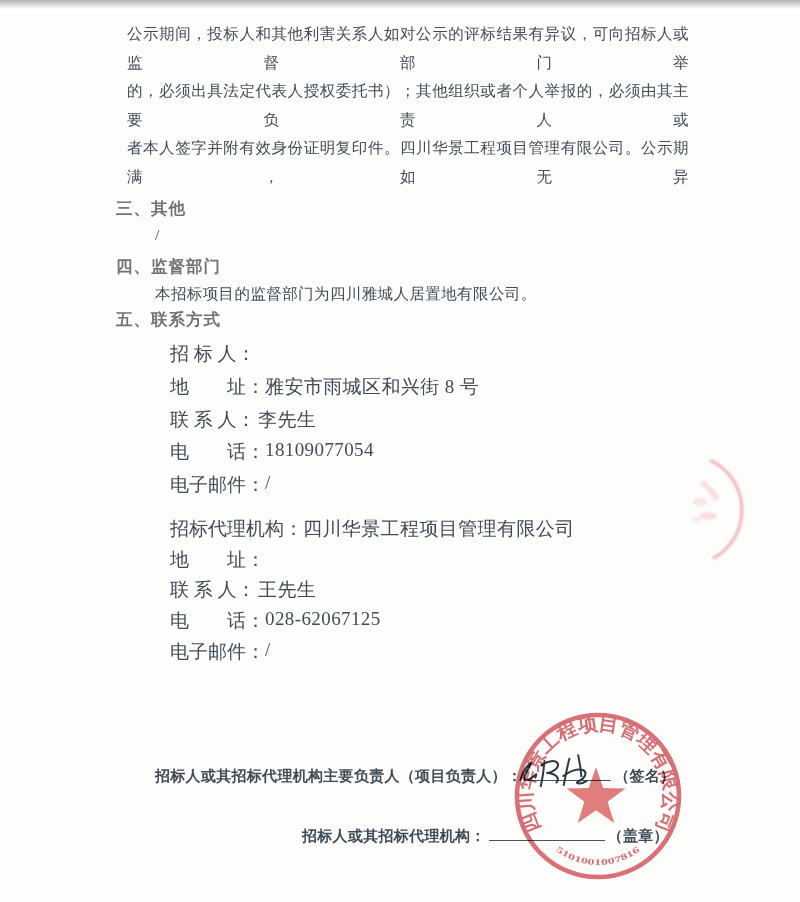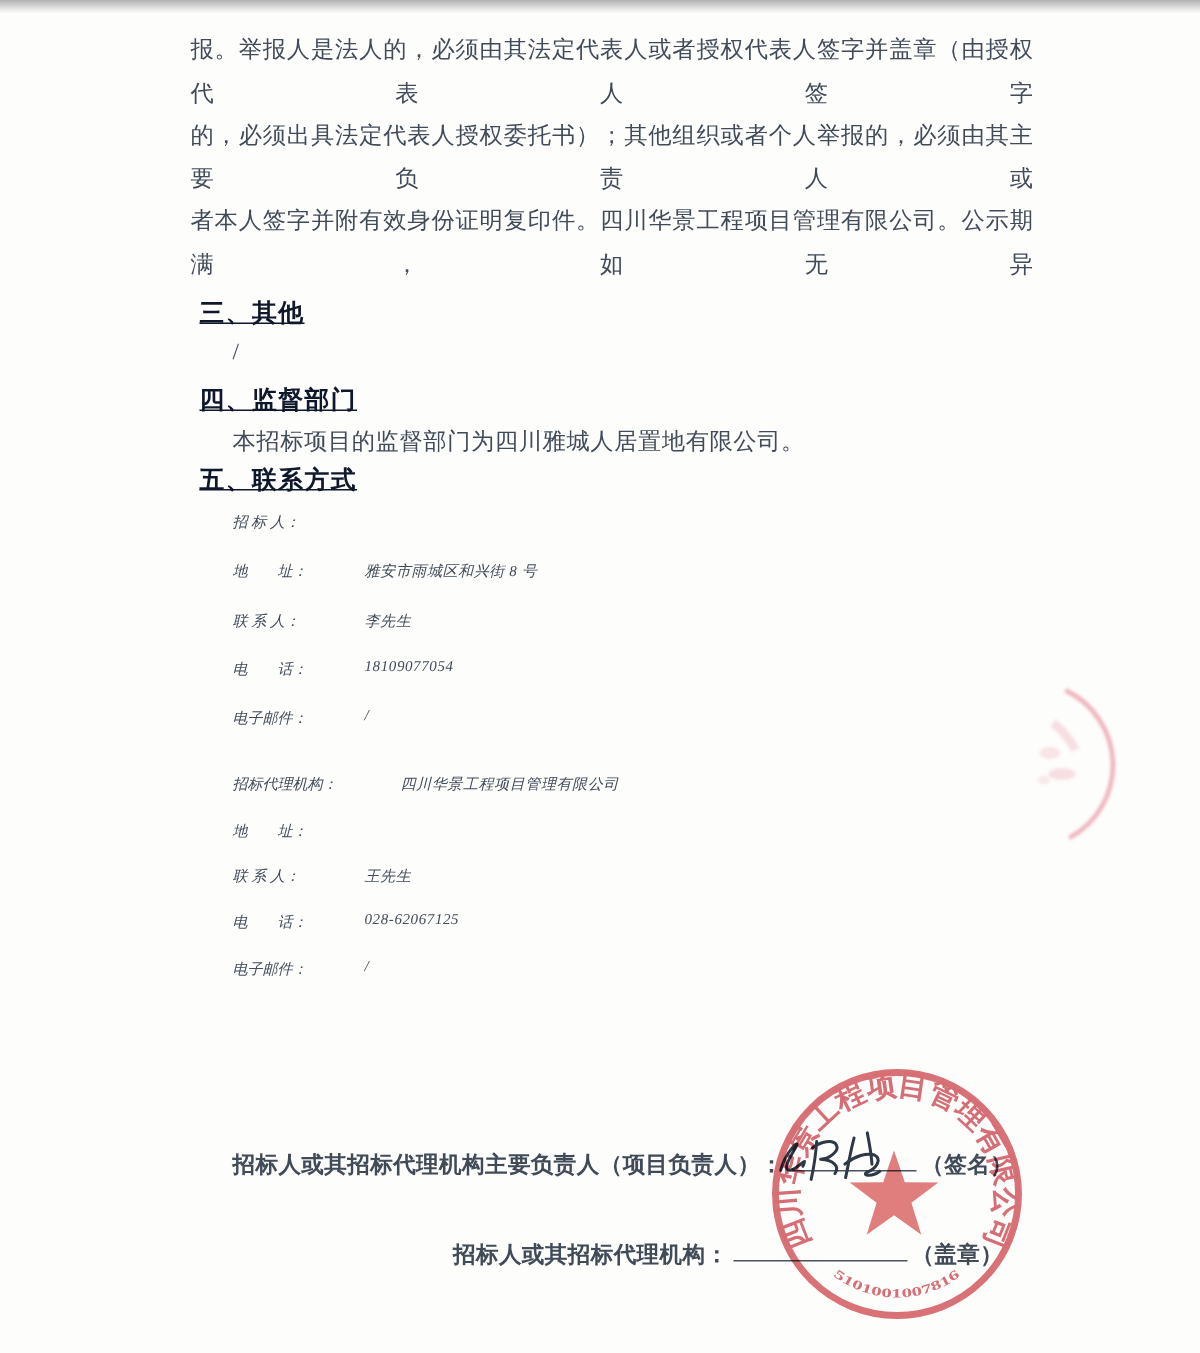--- a/index.html
+++ b/index.html
@@ -13,25 +13,25 @@
     position:absolute;top:0;left:0;width:800px;height:9px;
     background:linear-gradient(#b2b2b2,#e9e9e8 70%,rgba(255,255,255,0));
   }
   .para{
     position:absolute;left:127px;top:20px;width:562px;
     font-size:15.5px;line-height:28.6px;letter-spacing:.4px;
   }
   .para .jline{text-align:justify;text-align-last:justify;}
   .para .intro{text-indent:28px;}
   .heading{
-    position:absolute;left:133px;font-weight:bold;font-size:16.5px;
-    color:#0f172a;letter-spacing:1px;text-decoration:underline;
+    position:absolute;left:116px;font-weight:bold;font-size:16.5px;
+    color:#737373;letter-spacing:1px;
   }
   .plain{position:absolute;left:155px;font-size:15.5px;letter-spacing:.4px;}
-  .rows{position:absolute;left:155px;font-size:10px;font-style:italic;}
+  .rows{position:absolute;left:170px;font-size:19px;}
   .row{display:flex;align-items:flex-start;}
   .row .lbl{min-width:88px;white-space:pre;}
   .row .val{letter-spacing:.4px;}
   #tenderer-rows{top:341px;} #tenderer-rows .row{height:32.8px;}
   #agency-rows{top:516px;} #agency-rows .row{height:30.7px;}
   #agency-rows .row .lbl.wide{min-width:112px;}
   .signline{position:absolute;font-size:15px;letter-spacing:.3px;white-space:nowrap;font-weight:bold;}
   #sign-principal{left:155px;top:764px;}
   #sign-org{left:302px;top:824px;}
   .uline{
@@ -43,21 +43,21 @@
   #seal-svg{position:absolute;left:510px;top:708px;opacity:.84;mix-blend-mode:multiply;filter:blur(.3px);}
   #ghost-seal-svg{position:absolute;left:622px;top:442px;opacity:.85;mix-blend-mode:multiply;}
   .seal-text{font-family:"Liberation Serif","DejaVu Serif",serif;font-weight:bold;}
 </style>
 </head>
 <body>
 
 <div class="scan-edge"></div>
 
 <div class="para">
-  <div class="jline">报。举报人是法人的，必须由其法定代表人或者授权代表人签字并盖章（由授权代表人签字</div>
+  <div class="jline">公示期间，投标人和其他利害关系人如对公示的评标结果有异议，可向招标人或监督部门举</div>
   <div class="jline">的，必须出具法定代表人授权委托书）；其他组织或者个人举报的，必须由其主要负责人或</div>
   <div class="jline">者本人签字并附有效身份证明复印件。四川华景工程项目管理有限公司。公示期满，如无异</div>
 </div>
 
 <div class="heading" style="top:198px">三、其他</div>
 <div class="plain" style="top:226px">/</div>
 
 <div class="heading" style="top:256px">四、监督部门</div>
 <div class="plain" style="top:284px">本招标项目的监督部门为四川雅城人居置地有限公司。</div>
 

